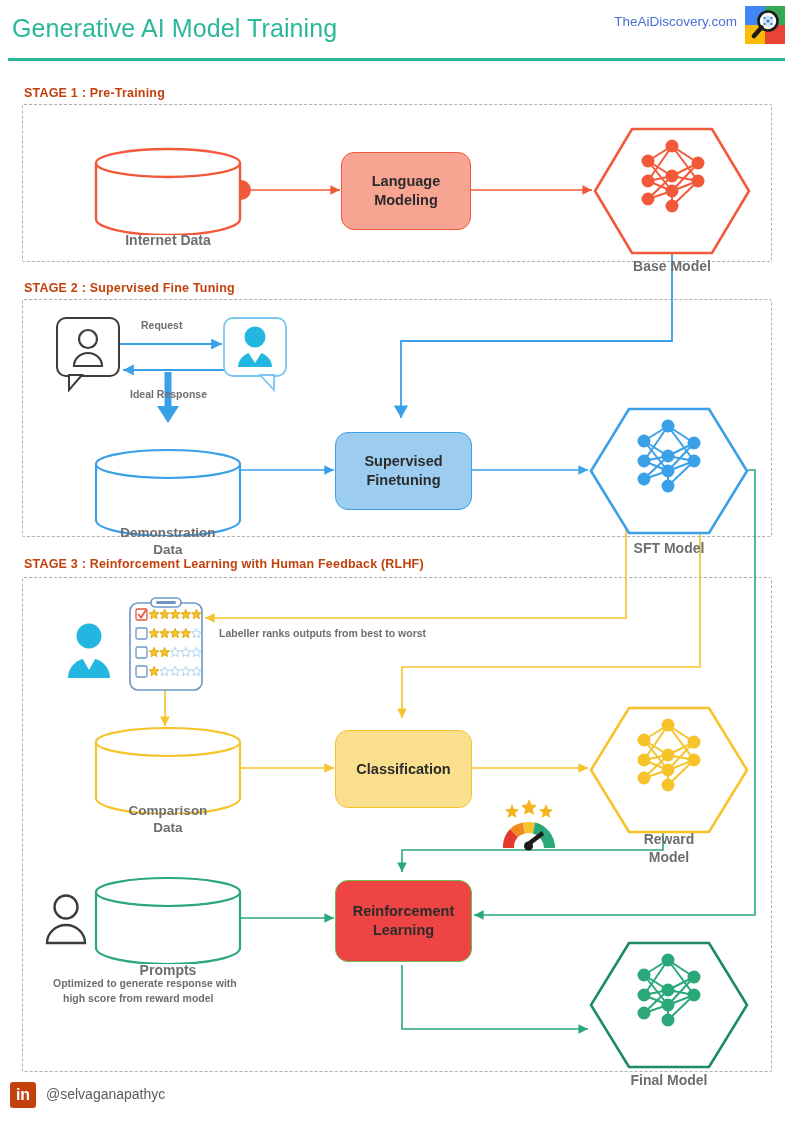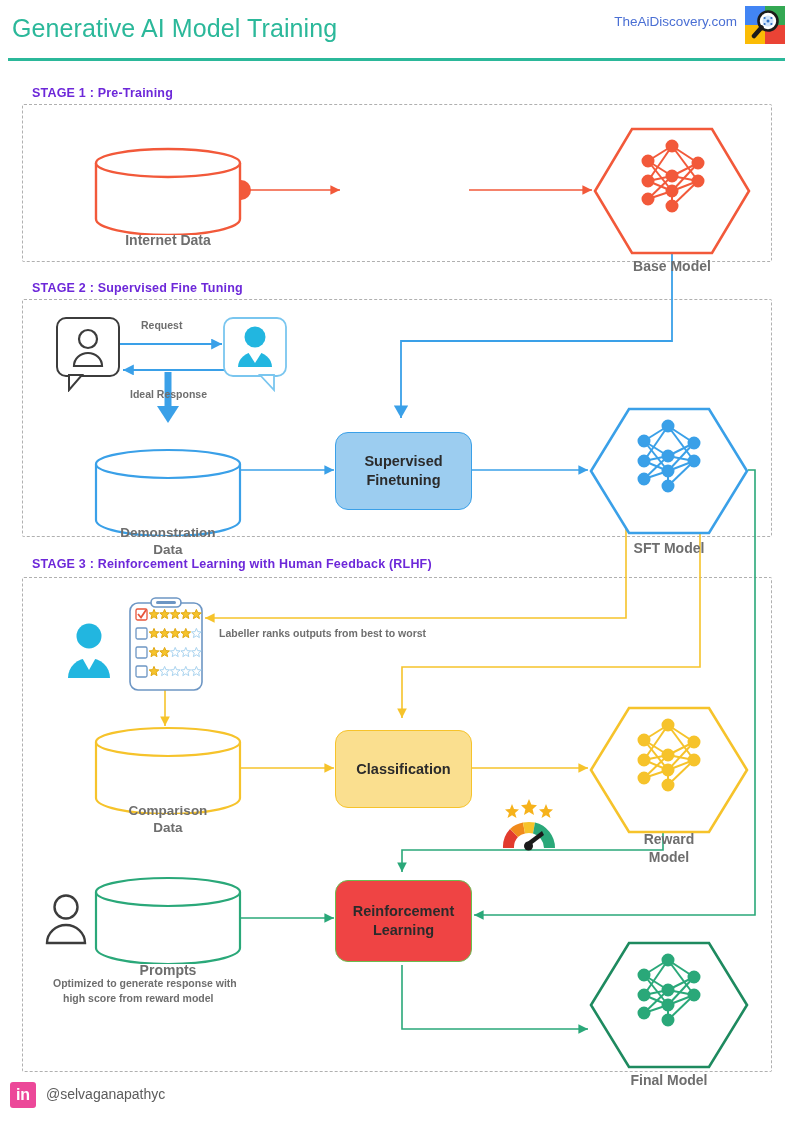--- a/index.html
+++ b/index.html
@@ -12,22 +12,22 @@
   
   #header{position:absolute;left:0;top:0;width:793px;height:62px;}
   #page-title{position:absolute;left:12px;top:14px;font-size:25px;color:#2bb89a;
               font-weight:400;letter-spacing:.1px;white-space:nowrap;}
   #site-link{position:absolute;right:56px;top:14px;font-size:13.5px;color:#4a6fd4;
              white-space:nowrap;}
   #brand-logo{position:absolute;right:8px;top:6px;width:40px;height:38px;}
   #header-rule{position:absolute;left:8px;top:58px;width:777px;height:3px;background:#2bb89a;}
 
   
-  .stage-label{position:absolute;font-size:12.5px;font-weight:bold;color:#6d28d9;
-               white-space:nowrap;letter-spacing:.2px;margin-left:8px;}
+  .stage-label{position:absolute;font-size:12.5px;font-weight:bold;color:#c2410c;
+               white-space:nowrap;letter-spacing:.2px;}
   .stage-box{position:absolute;border:1.4px dashed #b0b0b0;border-radius:2px;
              background:transparent;}
 
   
   #wires{position:absolute;left:0;top:0;width:793px;height:1122px;pointer-events:none;}
 
   
   .node{position:absolute;}
   .node-label{position:absolute;left:0;width:100%;text-align:center;
               font-weight:bold;color:#6e6e6e;line-height:1.25;margin-top:44px;}
@@ -40,21 +40,21 @@
   .proc.sft{background:#9ccdf0;border:1.6px solid #3aa0e8;color:#2b2b2b;}
   .proc.cls{background:#fadf8f;border:1.6px solid #f6c32b;color:#2b2b2b;}
   .proc.rl{background:#ef4444;border:1.6px solid #6bbd4f;color:#2b2b2b;}
 
   
   .caption{position:absolute;font-size:10.5px;font-weight:bold;color:#6e6e6e;
            line-height:1.45;}
 
   
   #footer{position:absolute;left:10px;top:1080px;height:32px;}
-  #li-badge{position:absolute;left:0;top:2px;width:26px;height:26px;background:#ec4899;
+  #li-badge{position:absolute;left:0;top:2px;width:26px;height:26px;background:#c2410c;
             border-radius:3px;color:#fff;font-weight:bold;font-size:16px;
             display:flex;align-items:center;justify-content:center;font-family:"Liberation Sans",sans-serif;}
   #li-handle{position:absolute;left:36px;top:6px;font-size:14px;color:#5b5b5b;white-space:nowrap;}
 </style>
 </head>
 <body>
 
 <div class="page">
 
   <div id="header">
@@ -139,20 +139,26 @@
   </svg>
 
   <div class="node" style="left:92px;top:147px;width:152px;height:88px;">
     <svg width="152" height="88" viewBox="0 0 152 88">
       <path d="M4,16 L4,72 A72,16 0 0 0 148,72 L148,16" fill="#fff" stroke="#f2593a" stroke-width="2.4"></path>
       <ellipse cx="76" cy="16" rx="72" ry="14" fill="#fff" stroke="#f2593a" stroke-width="2.4"></ellipse>
     </svg>
     <div class="node-label" style="top:41px;font-size:14px;">Internet Data</div>
   </div>
 
+  <div class="proc lang" style="left:341px;top:152px;width:128px;height:76px;">
+    <span>
+      <span>Language</span><br>
+      <span>Modeling</span>
+    </span>
+  </div>
 
   <div class="node" style="left:592px;top:126px;width:160px;height:130px;">
     <svg width="160" height="130" viewBox="0 0 160 130">
       <polygon points="40,3 120,3 157,65 120,127 40,127 3,65" fill="#fff" stroke="#f2593a" stroke-width="2.6"></polygon>
       <g stroke="#f2593a" stroke-width="2" fill="#f2593a">
         <line x1="56" y1="35" x2="80" y2="20"></line>
           <line x1="56" y1="35" x2="80" y2="50"></line>
         <line x1="56" y1="35" x2="80" y2="65"></line>
         <line x1="56" y1="55" x2="80" y2="20"></line>
           <line x1="56" y1="55" x2="80" y2="50"></line>

